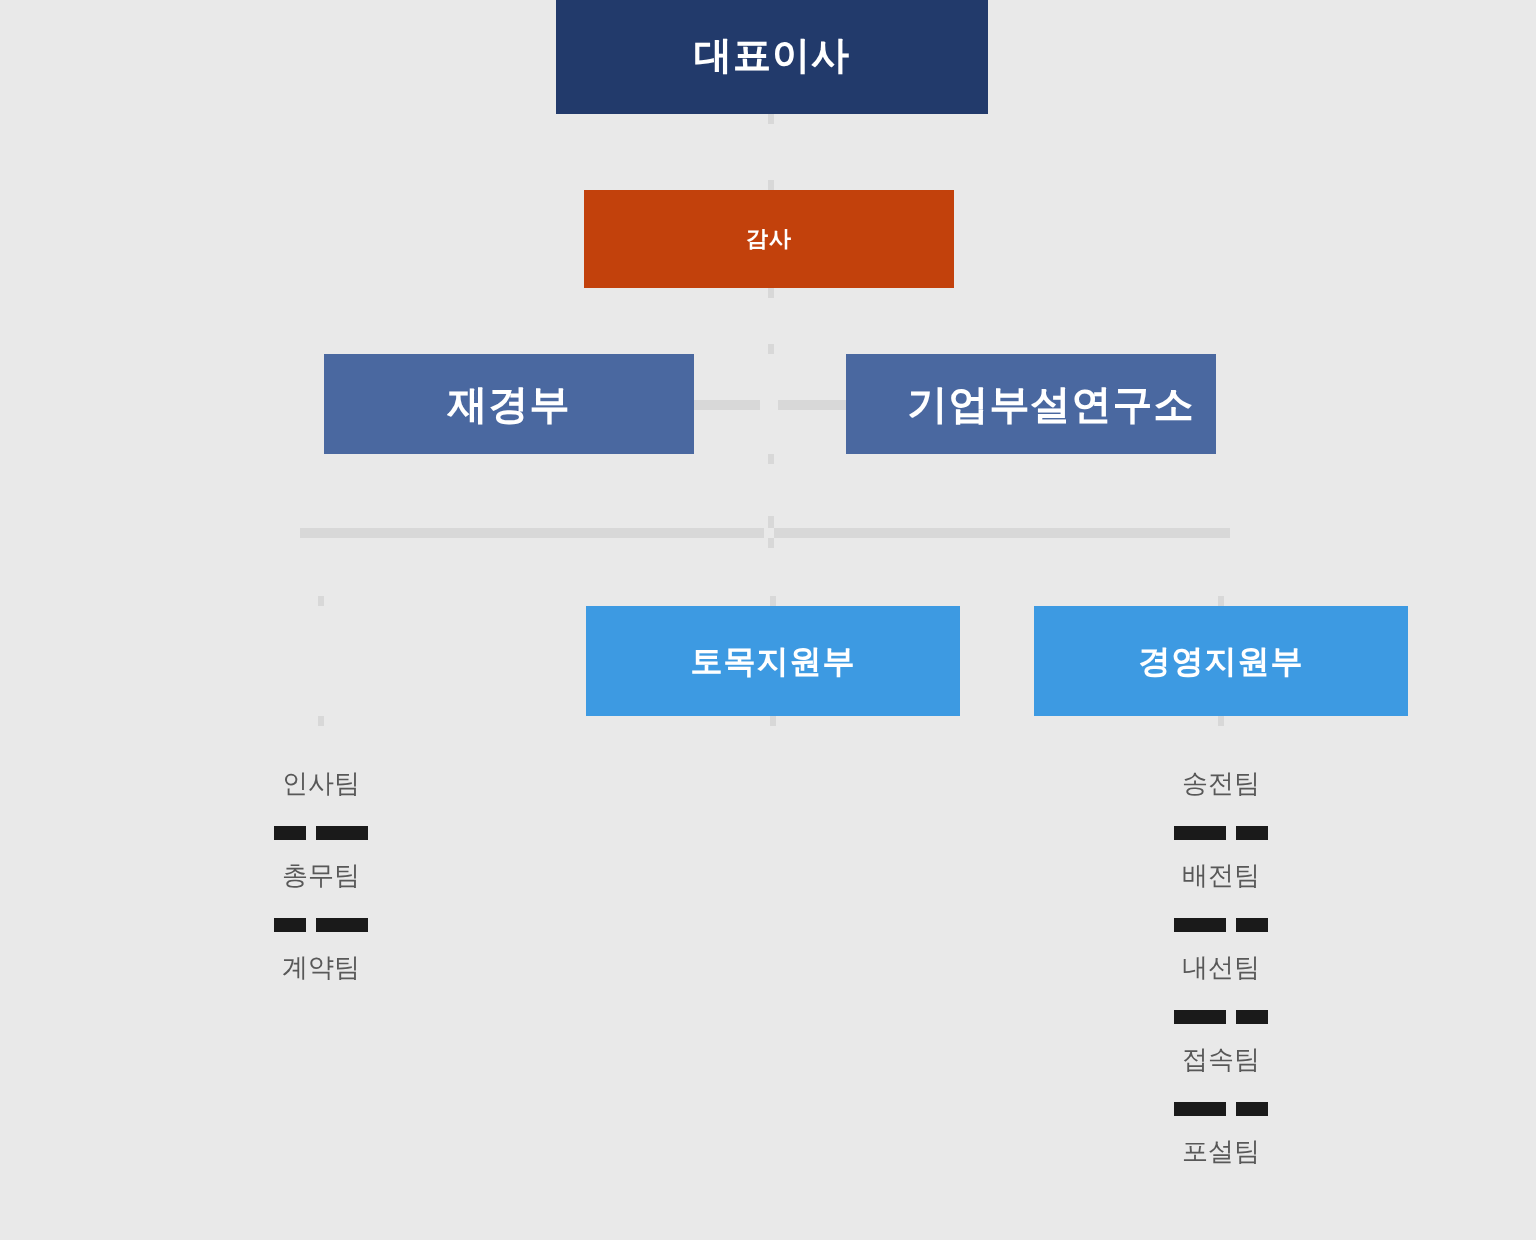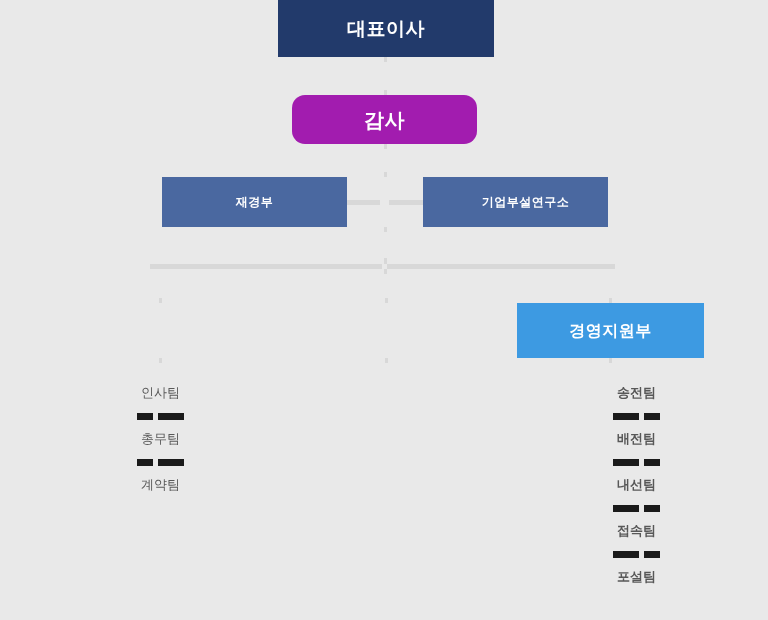--- a/index.html
+++ b/index.html
@@ -39,34 +39,33 @@
   .node-ceo {
     background: #223a6b;
     left: 278px;
     top: 0px;
     width: 216px;
     height: 57px;
     font-size: 19px;
   }
 
   .node-audit {
-    background: #a21caf;
+    background: #c2410c;
     left: 292px;
     top: 95px;
     width: 185px;
     height: 49px;
-    font-size: 20px;
-    border-radius: 13px;
+    font-size: 11px;
   }
 
   .node-lvl3 {
     background: #4a68a0;
     top: 177px;
     height: 50px;
-    font-size: 12px;
+    font-size: 20px;
   }
   .node-finance {
     left: 162px;
     width: 185px;
   }
   .node-research {
     left: 423px;
     width: 185px;
     padding-left: 20px;
   }
@@ -124,21 +123,21 @@
   .team-col {
     position: absolute;
     top: 383px;
     width: 187px;
     display: flex;
     flex-direction: column;
     align-items: center;
   }
   .team-col-1 { left: 67px; }
   .team-col-2 { left: 293px; }
-  .team-col-3 { left: 543px; font-weight: bold; }
+  .team-col-3 { left: 517px; }
 
   .team-name {
     font-size: 13px;
     color: #585858;
     line-height: 20px;
     height: 20px;
     white-space: nowrap;
   }
 
   
@@ -188,20 +187,21 @@
   <div class="conn conn-v stub-div-top"></div>
   <div class="conn conn-h divider-left"></div>
   <div class="conn conn-h divider-right"></div>
   <div class="conn conn-v stub-div-bot"></div>
 
   <div class="conn conn-v stub-dept-1-top"></div>
   <div class="conn conn-v stub-dept-2-top"></div>
   <div class="conn conn-v stub-dept-3-top"></div>
 
 
+  <div class="node node-dept node-dept-2">토목지원부</div>
 
   <div class="node node-dept node-dept-3">경영지원부</div>
 
   <div class="conn conn-v stub-dept-1-bot"></div>
   <div class="conn conn-v stub-dept-2-bot"></div>
   <div class="conn conn-v stub-dept-3-bot"></div>
 
   <div class="team-col team-col-1">
     <div class="team-name">인사팀</div>
     <div class="team-sep">

